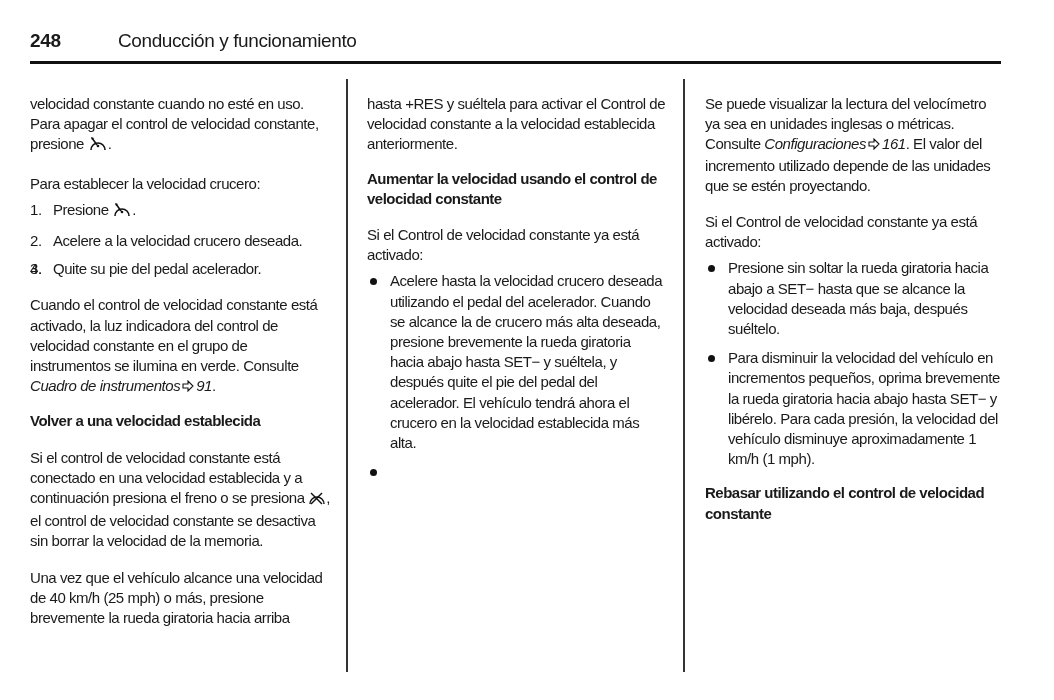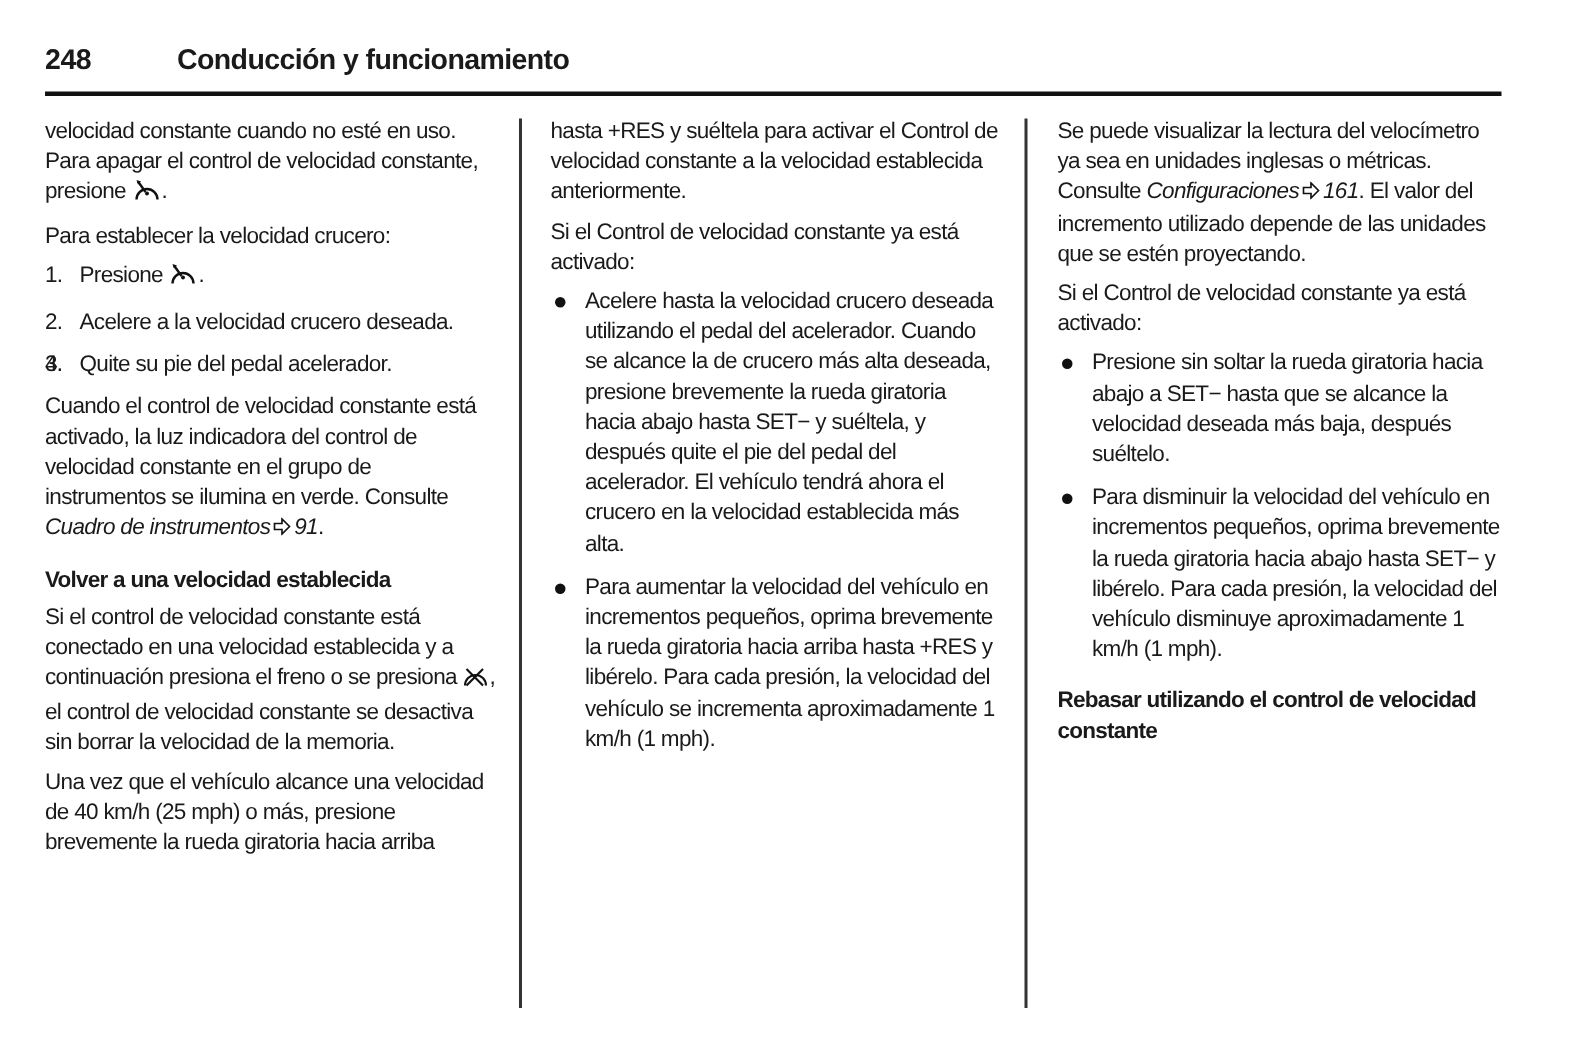--- a/index.html
+++ b/index.html
@@ -9,32 +9,32 @@
     color: #1a1a1a;
   }
   .header {
     position: absolute; left: 30px; top: 30px; width: 971px; height: 32px;
   }
   .page-num {
     position: absolute; left: 0; top: 0; font-size: 19px; font-weight: bold;
     letter-spacing: -0.3px;
   }
   .chapter {
-    position: absolute; left: 88px; top: 0; font-size: 19px; font-weight: bold;
+    position: absolute; left: 88px; top: 0; font-size: 19px; font-weight: normal;
     letter-spacing: -0.4px;
   }
   .rule {
     position: absolute; left: 30px; top: 61px; width: 971px; height: 3px; background: #111;
   }
   .vdiv { position: absolute; top: 79px; width: 2px; height: 593px; background: #333; }
   .col {
     position: absolute; top: 78px; font-size: 15px; line-height: 20.2px;
     letter-spacing: -0.45px;
   }
-  .col p { margin: 0 0 6px 0; }
+  .col p { margin: 16px 0 6px 0; }
   .col h3 {
     margin: 14px 0 4px 0; font-size: 15px; font-weight: bold; line-height: 20.2px;
     letter-spacing: -0.5px;
   }
   .col em { font-style: italic; }
   ol.steps, ul.bullets { list-style: none; margin: 0; padding: 0; }
   ol.steps li { position: relative; padding-left: 23px; margin: 0 0 8px 0; }
   ol.steps li .num { position: absolute; left: 0; top: 0; }
   ul.bullets li { position: relative; padding-left: 23px; margin: 0 0 9px 0; }
   ul.bullets li .dot {
@@ -110,24 +110,25 @@
           <line x1="3" y1="3" x2="14" y2="14" stroke="#111" stroke-width="1.4"></line>
           <line x1="14" y1="3" x2="3" y2="14" stroke="#111" stroke-width="1.4"></line>
         </svg>
     </span><span>, el control de velocidad constante se desactiva sin borrar la velocidad de la memoria.</span>
   </p>
   <p>Una vez que el vehículo alcance una velocidad de 40 km/h (25 mph) o más, presione brevemente la rueda giratoria hacia arriba</p>
 </div>
 
 <div class="col" style="left:367px; width:300px;">
   <p>hasta +RES y suéltela para activar el Control de velocidad constante a la velocidad establecida anteriormente.</p>
+  <h3>Aumentar la velocidad usando el control de velocidad constante</h3>
   <p>Si el Control de velocidad constante ya está activado:</p>
   <ul class="bullets">
     <li><span class="dot"></span><span>Acelere hasta la velocidad crucero deseada utilizando el pedal del acelerador. Cuando se alcance la de crucero más alta deseada, presione brevemente la rueda giratoria hacia abajo hasta SET− y suéltela, y después quite el pie del pedal del acelerador. El vehículo tendrá ahora el crucero en la velocidad establecida más alta.</span></li>
-    <li><span class="dot"></span><span>Para aumentar la velocidad del vehículo en incrementos pequeños, oprima brevemente la rueda giratoria hacia arriba hasta +RES y libérelo. Para cada presión, la velocidad del vehículo se incrementa aproximadamente 1 km/h (1 mph).</span></li>
+    <li><span class="dot"></span></li>
   </ul>
 </div>
 
 <div class="col" style="left:705px; width:298px;">
   <p>
     <span>Se puede visualizar la lectura del velocímetro ya sea en unidades inglesas o métricas. Consulte</span>
     <em>Configuraciones</em><span class="ref-arrow"><svg width="12" height="12" viewBox="0 0 12 12">
           <path d="M1 4 H6 V1 L11 6 L6 11 V8 H1 Z" fill="none" stroke="#111" stroke-width="1.1"></path>
         </svg></span><em>161</em><span>. El valor del incremento utilizado depende de las unidades que se estén proyectando.</span>
   </p>

